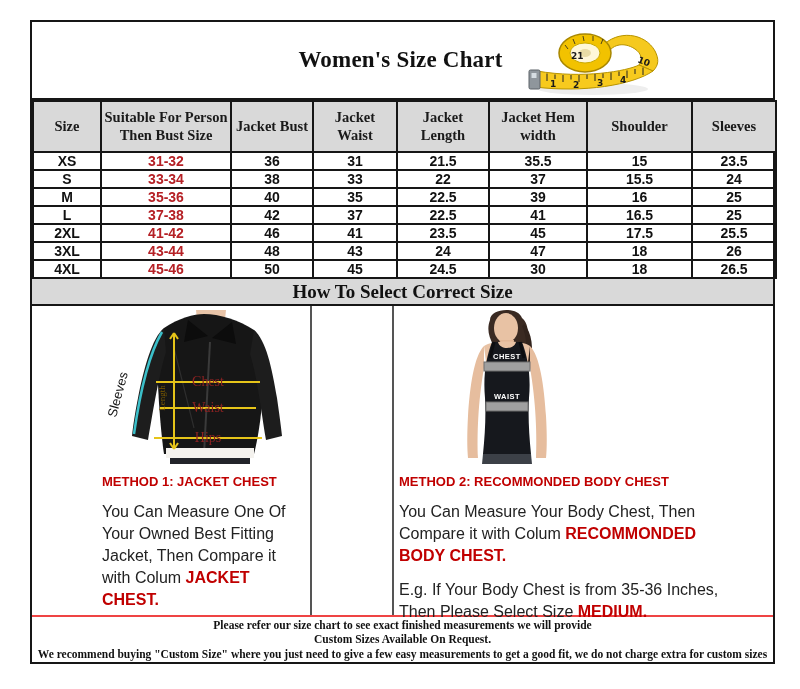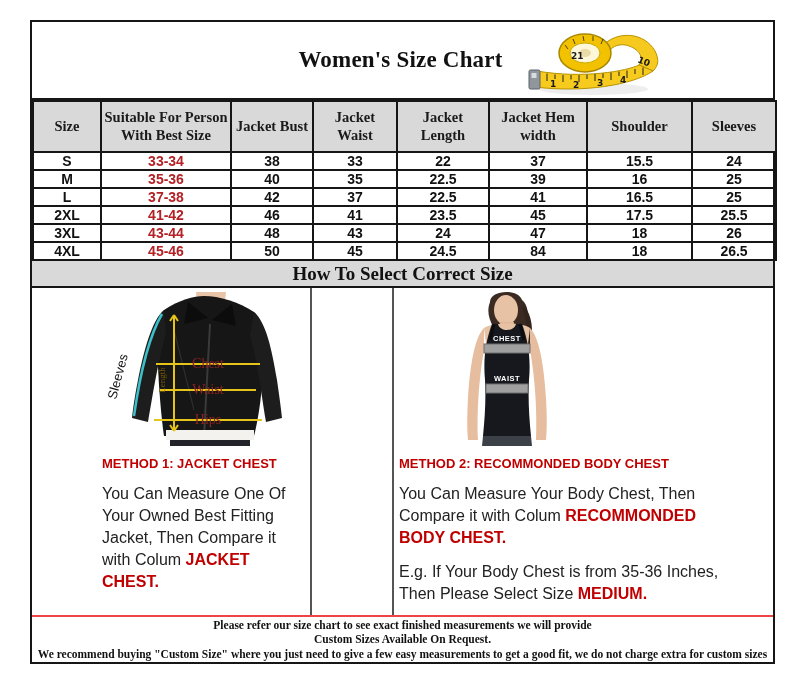--- a/index.html
+++ b/index.html
@@ -142,30 +142,40 @@
           <col style="width:82px">
           <col style="width:84px">
         <col style="width:92px">
           <col style="width:98px">
           <col style="width:105px">
           <col style="width:84px">
       </colgroup>
       <thead>
           <tr id="size-table-head">
             <th>Size</th>
-            <th>Suitable For Person With Best Size</th>
+            <th>Suitable For Person Then Bust Size</th>
             <th>Jacket Bust</th>
             <th>Jacket Waist</th>
             <th>Jacket Length</th>
             <th>Jacket Hem width</th>
             <th>Shoulder</th>
             <th>Sleeves</th>
           </tr>
         </thead>
       <tbody id="size-table-body">
+          <tr>
+            <td>XS</td>
+            <td class="red">31-32</td>
+            <td>36</td>
+            <td>31</td>
+            <td>21.5</td>
+            <td>35.5</td>
+            <td>15</td>
+            <td>23.5</td>
+          </tr>
           <tr>
             <td>S</td>
             <td class="red">33-34</td>
             <td>38</td>
             <td>33</td>
             <td>22</td>
             <td>37</td>
             <td>15.5</td>
             <td>24</td>
           </tr>
@@ -208,21 +218,21 @@
             <td>47</td>
             <td>18</td>
             <td>26</td>
           </tr>
           <tr>
             <td>4XL</td>
             <td class="red">45-46</td>
             <td>50</td>
             <td>45</td>
             <td>24.5</td>
-            <td>84</td>
+            <td>30</td>
             <td>18</td>
             <td>26.5</td>
           </tr>
         </tbody>
     </table>
 
     <div class="select-bar">How To Select Correct Size</div>
 
     <div class="methods">
 

